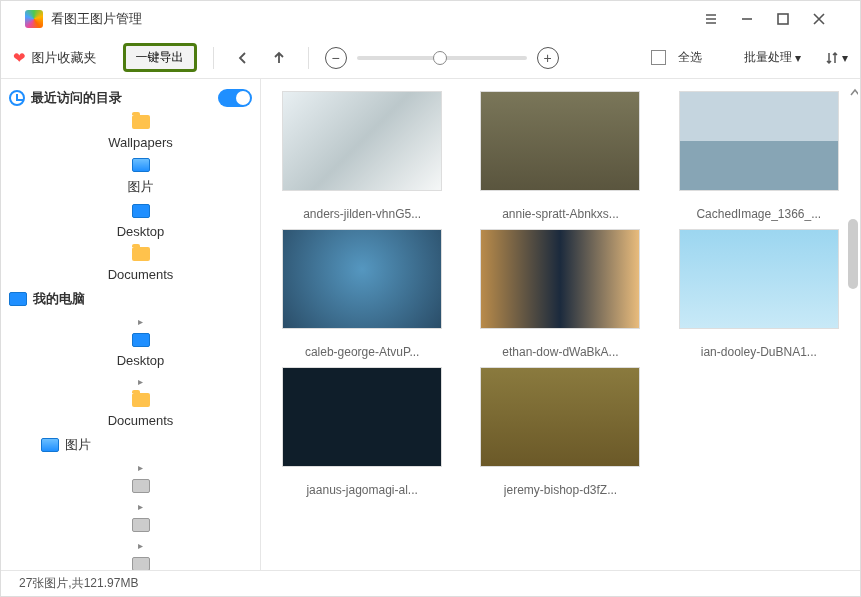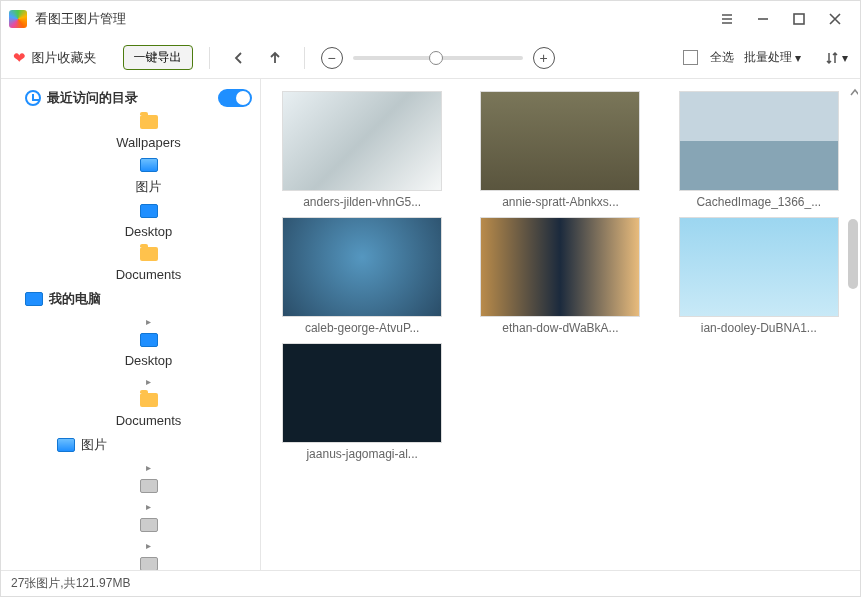--- a/index.html
+++ b/index.html
@@ -1,74 +1,74 @@
 <!DOCTYPE html>
 <html><head>
 <meta charset="utf-8">
 <style>
 * { margin: 0; padding: 0; box-sizing: border-box; font-family: "Microsoft YaHei", "Segoe UI", sans-serif; }
 body { background: #fff; width: 861px; height: 597px; display: flex; flex-direction: column; border: 1px solid #ddd; }
 
-.titlebar { height: 36px; display: flex; align-items: center; padding: 0 8px; }
+.titlebar { height: 36px; display: flex; align-items: center; padding: 0 24px; }
 .titlebar .app-icon { width: 18px; height: 18px; border-radius: 3px; background: conic-gradient(#4ec94e,#ffb400,#ff6a00,#e94b9e,#4aa3ff,#4ec94e); margin-right: 8px; }
 .titlebar .title { font-size: 13px; color: #333; flex: 1; }
 .win-controls { display: flex; gap: 22px; align-items: center; padding-right: 10px; }
 .win-controls span { width: 14px; height: 14px; display: inline-flex; align-items: center; justify-content: center; cursor: pointer; }
 .win-controls svg { stroke: #555; stroke-width: 1.6; fill: none; }
 
 .toolbar { height: 42px; border-bottom: 1px solid #e6e6e6; display: flex; align-items: center; padding: 0 12px; gap: 10px; }
 .fav { display: flex; align-items: center; gap: 6px; font-size: 13px; color: #333; }
 .heart { color: #ff4a4a; font-size: 15px; }
-.export-btn { margin-left: 16px; background: #f3f3f3; border: 1px solid #4d7c0f; border-radius: 4px; padding: 3px 10px; font-size: 12px; cursor: pointer; }
+.export-btn { margin-left: 16px; background: #f3f3f3; border: 3px solid #4d7c0f; border-radius: 4px; padding: 3px 10px; font-size: 12px; cursor: pointer; }
 .divider { width: 1px; height: 22px; background: #e0e0e0; margin: 0 6px; }
 .nav-btn { width: 26px; height: 26px; display: flex; align-items: center; justify-content: center; cursor: pointer; }
 .nav-btn svg { stroke: #555; stroke-width: 1.8; fill: none; }
 .zoom-circle { width: 22px; height: 22px; border: 1.5px solid #555; border-radius: 50%; display: flex; align-items: center; justify-content: center; font-size: 14px; color: #555; cursor: pointer; }
 .slider { width: 170px; height: 4px; background: #ddd; border-radius: 2px; position: relative; }
 .slider::after { content: ''; position: absolute; width: 12px; height: 12px; background: #fff; border: 1px solid #888; border-radius: 50%; top: -5px; left: 45%; }
 .checkbox { width: 15px; height: 15px; border: 1.5px solid #888; margin-right: 4px; }
 .select-all { font-size: 12px; color: #333; display: flex; align-items: center; gap: 8px; padding-left: 16px; }
 .dropdown { font-size: 12px; color: #333; display: flex; align-items: center; gap: 3px; cursor: pointer; }
 .spacer { flex: 1; }
 
 .content { flex: 1; display: flex; overflow: hidden; }
 .sidebar { width: 260px; border-right: 1px solid #e6e6e6; overflow-y: auto; padding-top: 6px; }
-.tree-item { display: flex; align-items: center; padding: 4px 8px; font-size: 13px; color: #333; cursor: pointer; gap: 6px; margin-left: 16px; }
+.tree-item { display: flex; align-items: center; padding: 4px 8px; font-size: 13px; color: #333; cursor: pointer; gap: 6px; }
 .tree-item.header { font-weight: bold; }
 .tree-item .label { flex: 1; }
 .expand { width: 10px; text-align: center; font-size: 10px; color: #888; }
 .indent1 { padding-left: 28px; flex-direction: column; }
 .indent2 { padding-left: 40px; }
 .icon { width: 18px; height: 14px; display: inline-block; }
 .icon.clock { width: 16px; height: 16px; border: 2px solid #1f8fff; border-radius: 50%; position: relative; }
 .icon.clock::after { content: ''; position: absolute; width: 5px; height: 5px; border-left: 2px solid #1f8fff; border-bottom: 2px solid #1f8fff; top: 2px; left: 5px; }
 .icon.folder { background: #ffc24c; border-radius: 2px; position: relative; }
 .icon.folder::before { content: ''; position: absolute; width: 8px; height: 3px; background: #ffc24c; top: -3px; left: 0; border-radius: 2px 2px 0 0; }
 .icon.pic { background: linear-gradient(#6bbfff,#1f8fff); border-radius: 2px; border: 1px solid #1276d3; position: relative; }
 .icon.monitor { background: #1f8fff; border-radius: 2px; border: 1px solid #1276d3; }
 .icon.drive { background: #ccc; border-radius: 2px; border: 1px solid #999; }
 .toggle { width: 34px; height: 18px; background: #1f8fff; border-radius: 9px; position: relative; }
 .toggle::after { content: ''; position: absolute; width: 14px; height: 14px; background: #fff; border-radius: 50%; top: 2px; right: 2px; }
 
 .gallery { flex: 1; overflow-y: auto; padding: 12px; position: relative; }
 .grid { display: grid; grid-template-columns: repeat(3, 1fr); gap: 8px 20px; }
-.thumb { display: flex; flex-direction: column; align-items: center; gap: 4px; }
+.thumb { display: flex; flex-direction: column; align-items: center; gap: 16px; }
 .thumb-img { width: 160px; height: 100px; background: #888; border: 1px solid #ddd; }
 .thumb-label { font-size: 12px; color: #666; max-width: 160px; white-space: nowrap; overflow: hidden; text-overflow: ellipsis; text-align: center; }
 .t0{background:linear-gradient(135deg,#e8eff2,#bcc8cb,#f5f7f7);}
 .t1{background:linear-gradient(#7a7659,#5a553e);}
 .t2{background:linear-gradient(90deg,#6b5840,#8a7358,#c9a77f);}
 .t3{background:linear-gradient(#c5d5df 50%,#87a5b5 50%);}
 .t4{background:radial-gradient(circle at 50% 40%,#5597c0,#2a4d68);}
 .t5{background:linear-gradient(90deg,#b98b4a,#1b2a3d,#e8bb7c);}
 .t6{background:linear-gradient(#9cd6f0,#c8e9f7);}
 .t7{background:#0f1e2a;}
 .t8{background:linear-gradient(#8a7a3e,#6b5928);}
 
-.statusbar { height: 26px; border-top: 1px solid #e6e6e6; display: flex; align-items: center; padding: 0 10px; font-size: 12px; color: #555; }
+.statusbar { height: 26px; border-top: 1px solid #e6e6e6; display: flex; align-items: center; padding: 0 18px; font-size: 12px; color: #555; }
 .scrollbar-stub { position: absolute; right: 2px; top: 6px; width: 8px; height: 16px; }
 .scrollbar-stub2 { position: absolute; right: 2px; top: 140px; width: 10px; height: 70px; background: #ccc; border-radius: 5px; }
 .gallery-scroll { position: relative; }
 </style>
 </head>
 <body>
 
 <div class="titlebar">
   <span class="app-icon"></span>
   <span class="title">看图王图片管理</span>
@@ -115,21 +115,21 @@
     </span>
   <div class="divider"></div>
   <span class="zoom-circle">−</span>
   <div class="slider"></div>
   <span class="zoom-circle">+</span>
   <div class="spacer"></div>
   <div class="select-all">
     <span class="checkbox"></span>
     <span>全选</span>
   </div>
-  <div class="dropdown" style="margin-left:0;">
+  <div class="dropdown" style="margin-left:32px;">
     <span>批量处理</span>
     <span>▾</span>
   </div>
   <div class="dropdown" style="margin-left:14px;">
     <svg width="14" height="14" viewBox="0 0 14 14" style="stroke:#555;stroke-width:1.5;fill:none;">
         <path d="M4 2v10M2 10l2 2 2-2M10 12V2M8 4l2-2 2 2"></path>
       </svg>
     <span>▾</span>
   </div>
 </div>
@@ -218,19 +218,23 @@
           <span class="thumb-label">ethan-dow-dWaBkA...</span>
         </div>
       <div class="thumb">
           <div class="thumb-img t6"></div>
           <span class="thumb-label">ian-dooley-DuBNA1...</span>
         </div>
       <div class="thumb">
           <div class="thumb-img t7"></div>
           <span class="thumb-label">jaanus-jagomagi-al...</span>
         </div>
+      <div class="thumb">
+          <div class="thumb-img t8"></div>
+          <span class="thumb-label">jeremy-bishop-d3fZ...</span>
+        </div>
     </div>
   </div>
 </div>
 
 <div class="statusbar">
   <span>27张图片,共121.97MB</span>
 </div>
 
 </body></html>

